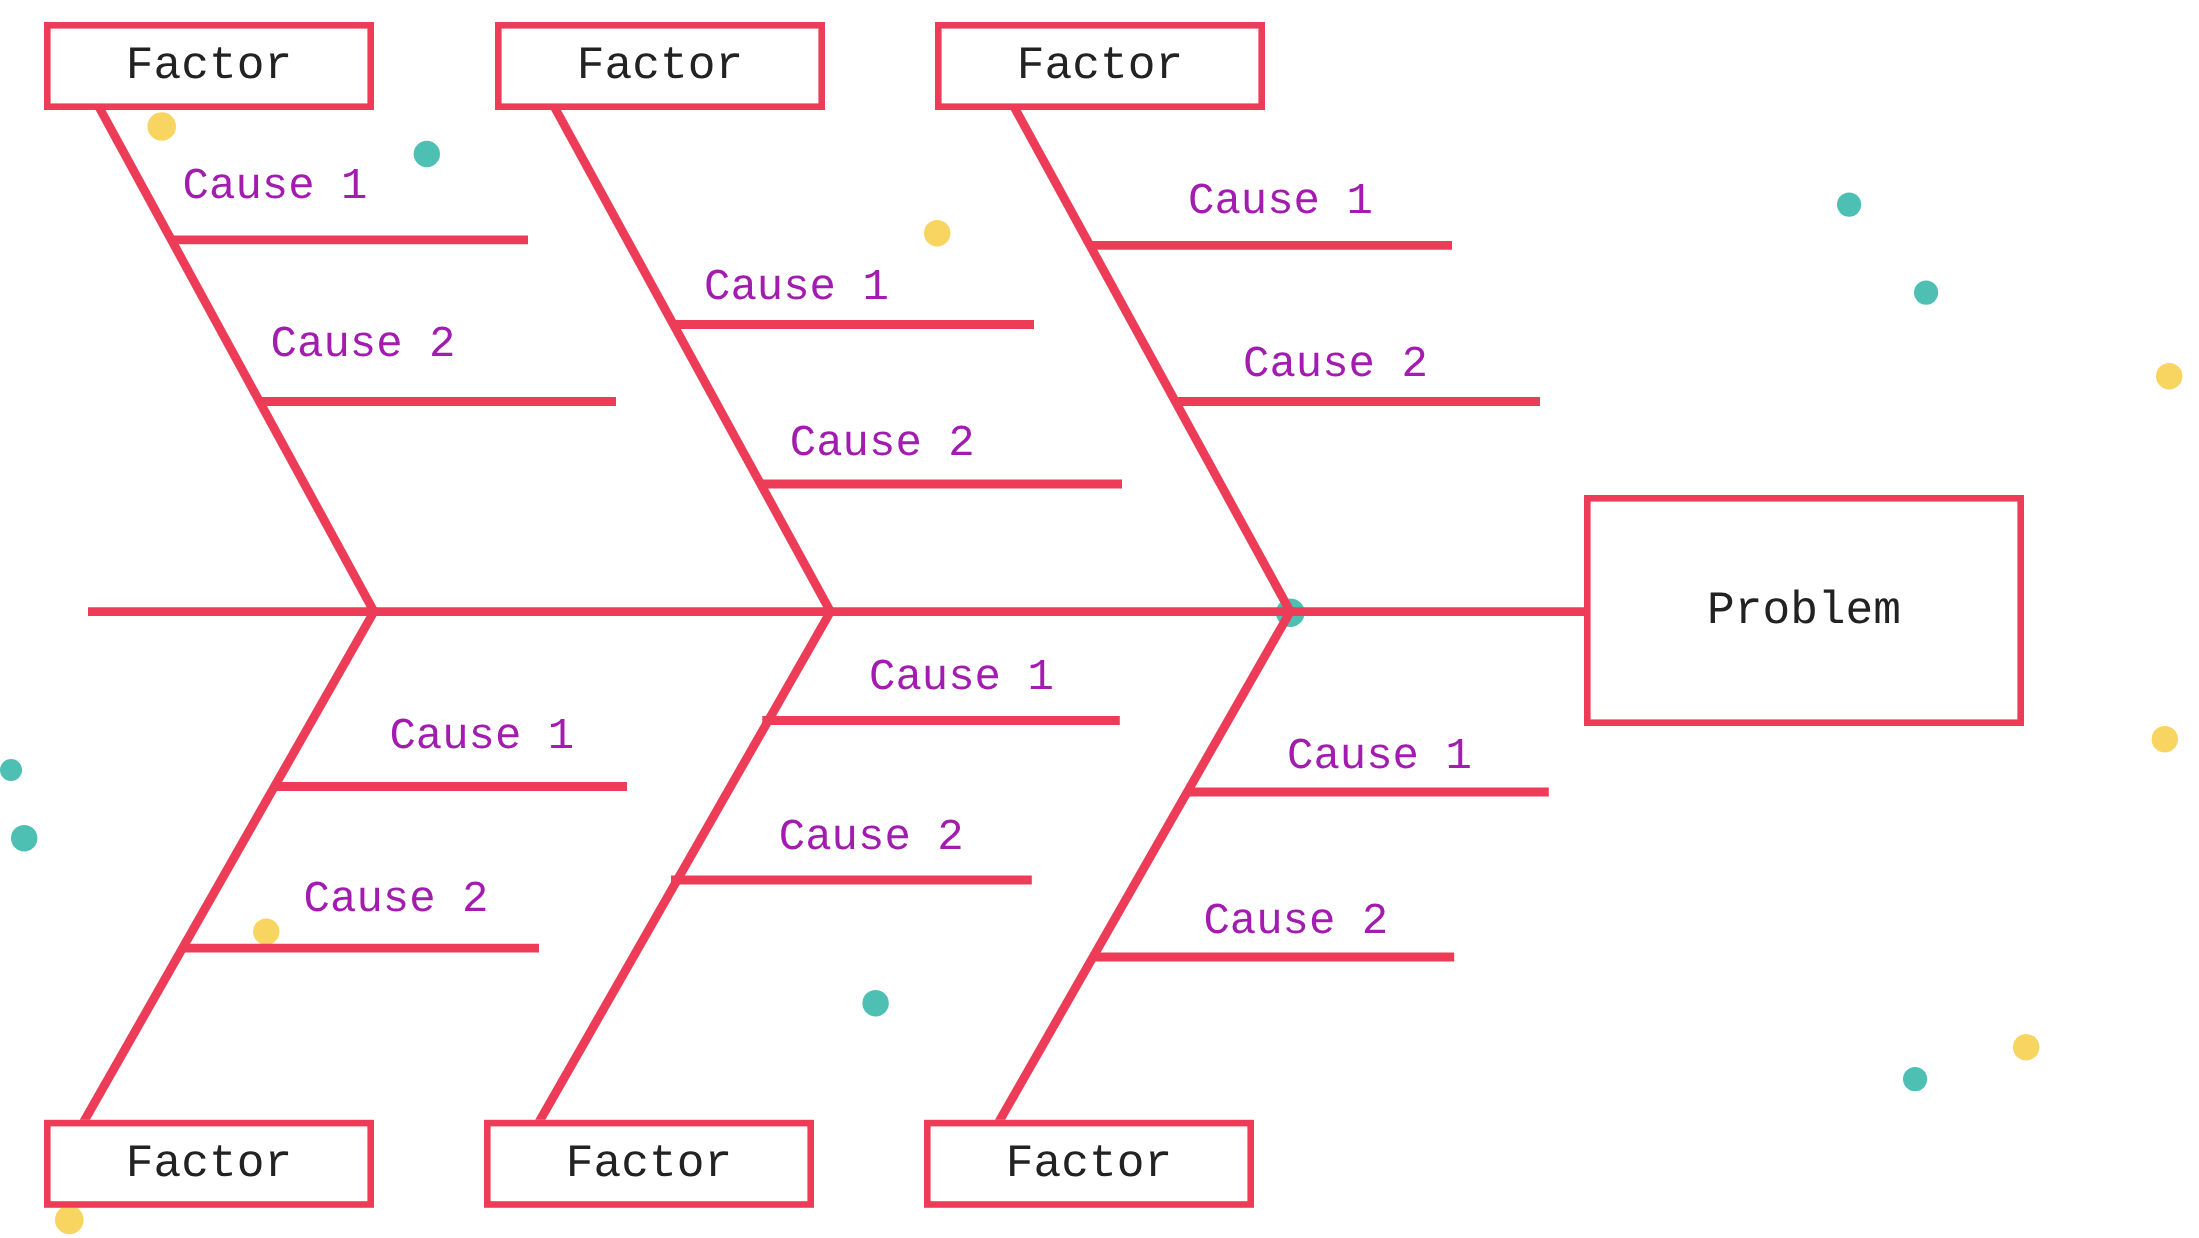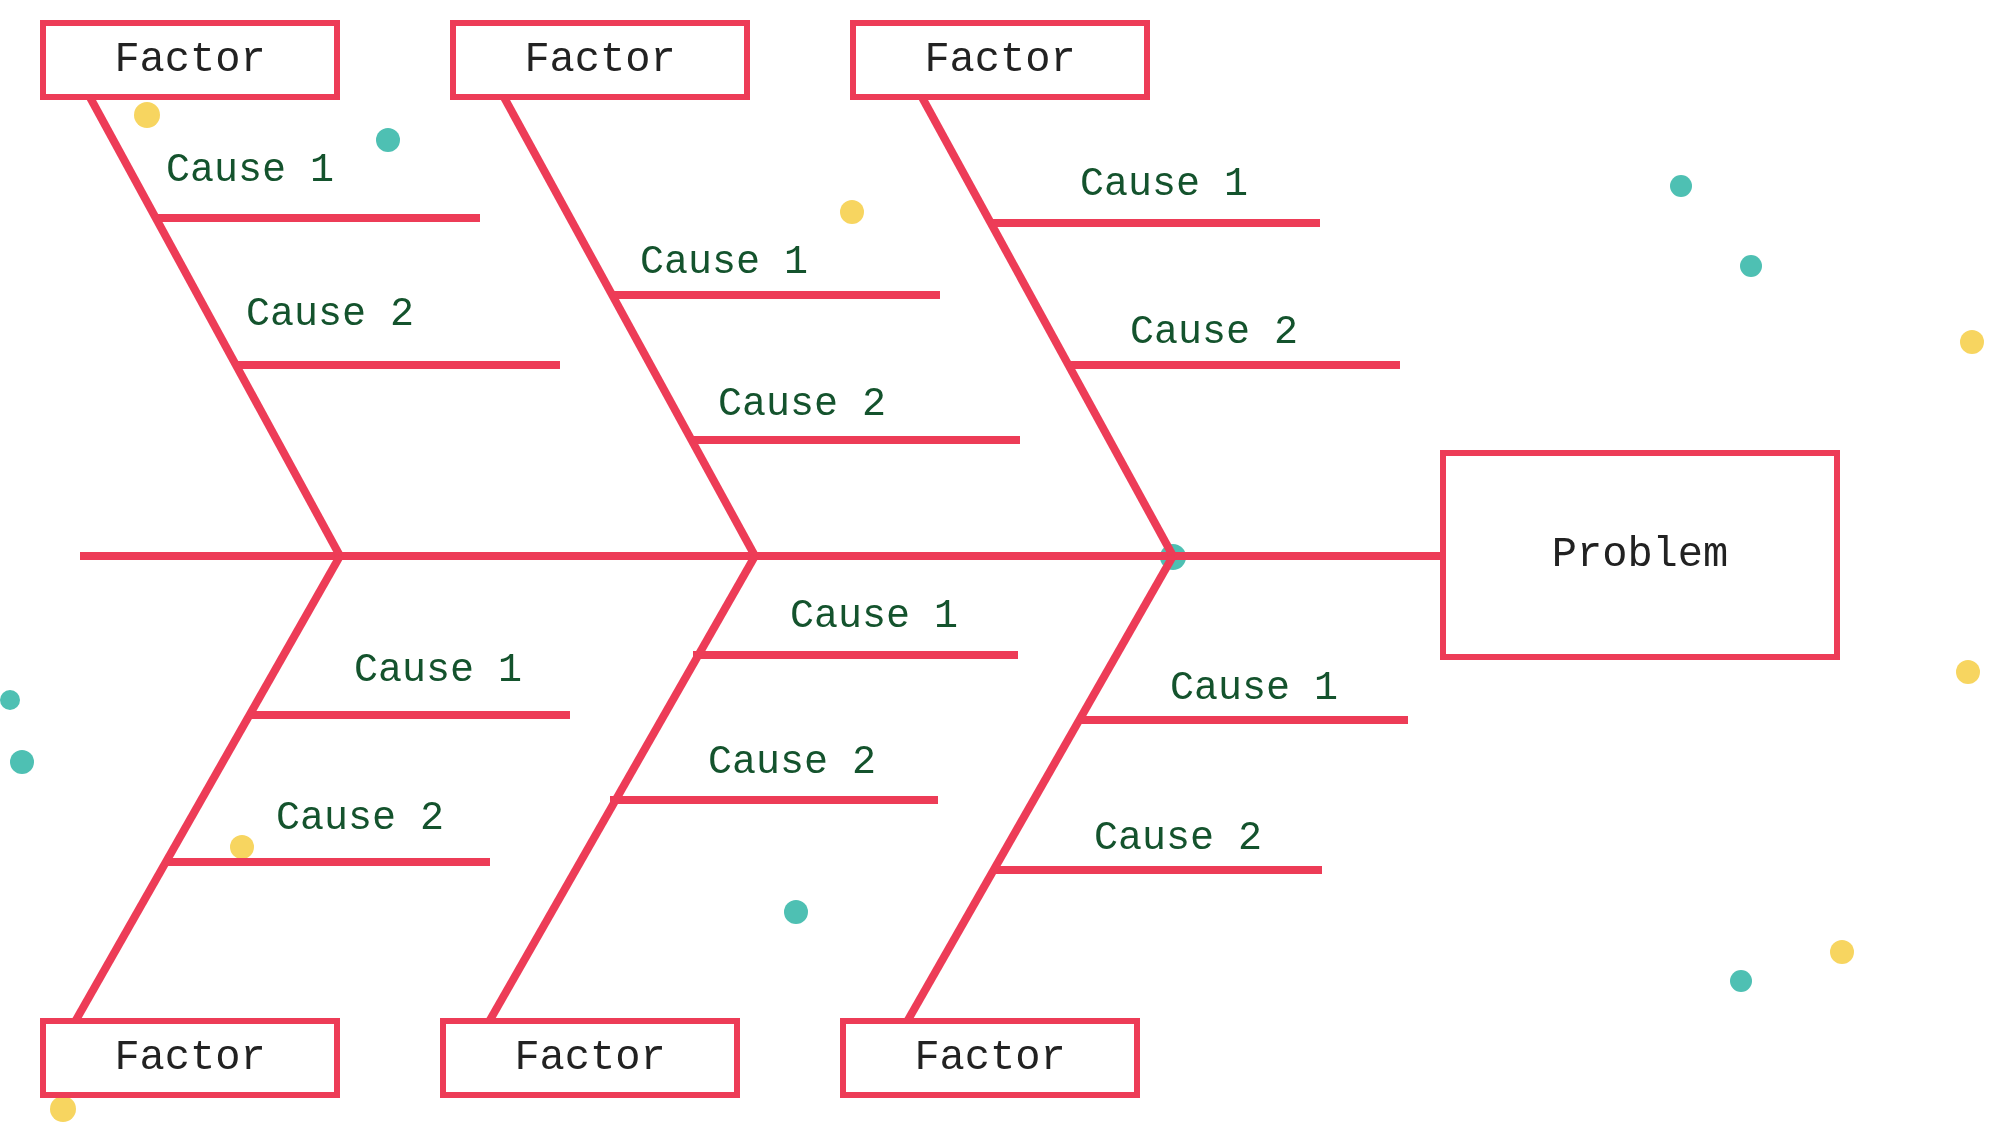--- a/index.html
+++ b/index.html
@@ -39,21 +39,21 @@
     height: 80px;
     margin-left: 20px;
   }
   .problem-box {
     width: 400px;
     height: 210px;
   }
   .label {
     position: absolute;
     font-size: 40px;
-    color: #14532d;
+    color: #a21caf;
     white-space: nowrap;
   }
   .dot {
     position: absolute;
     border-radius: 50%;
   }
   .dot.teal { background: #4EC0B3; }
   .dot.yellow { background: #F7D560; }
 </style>
 </head>

